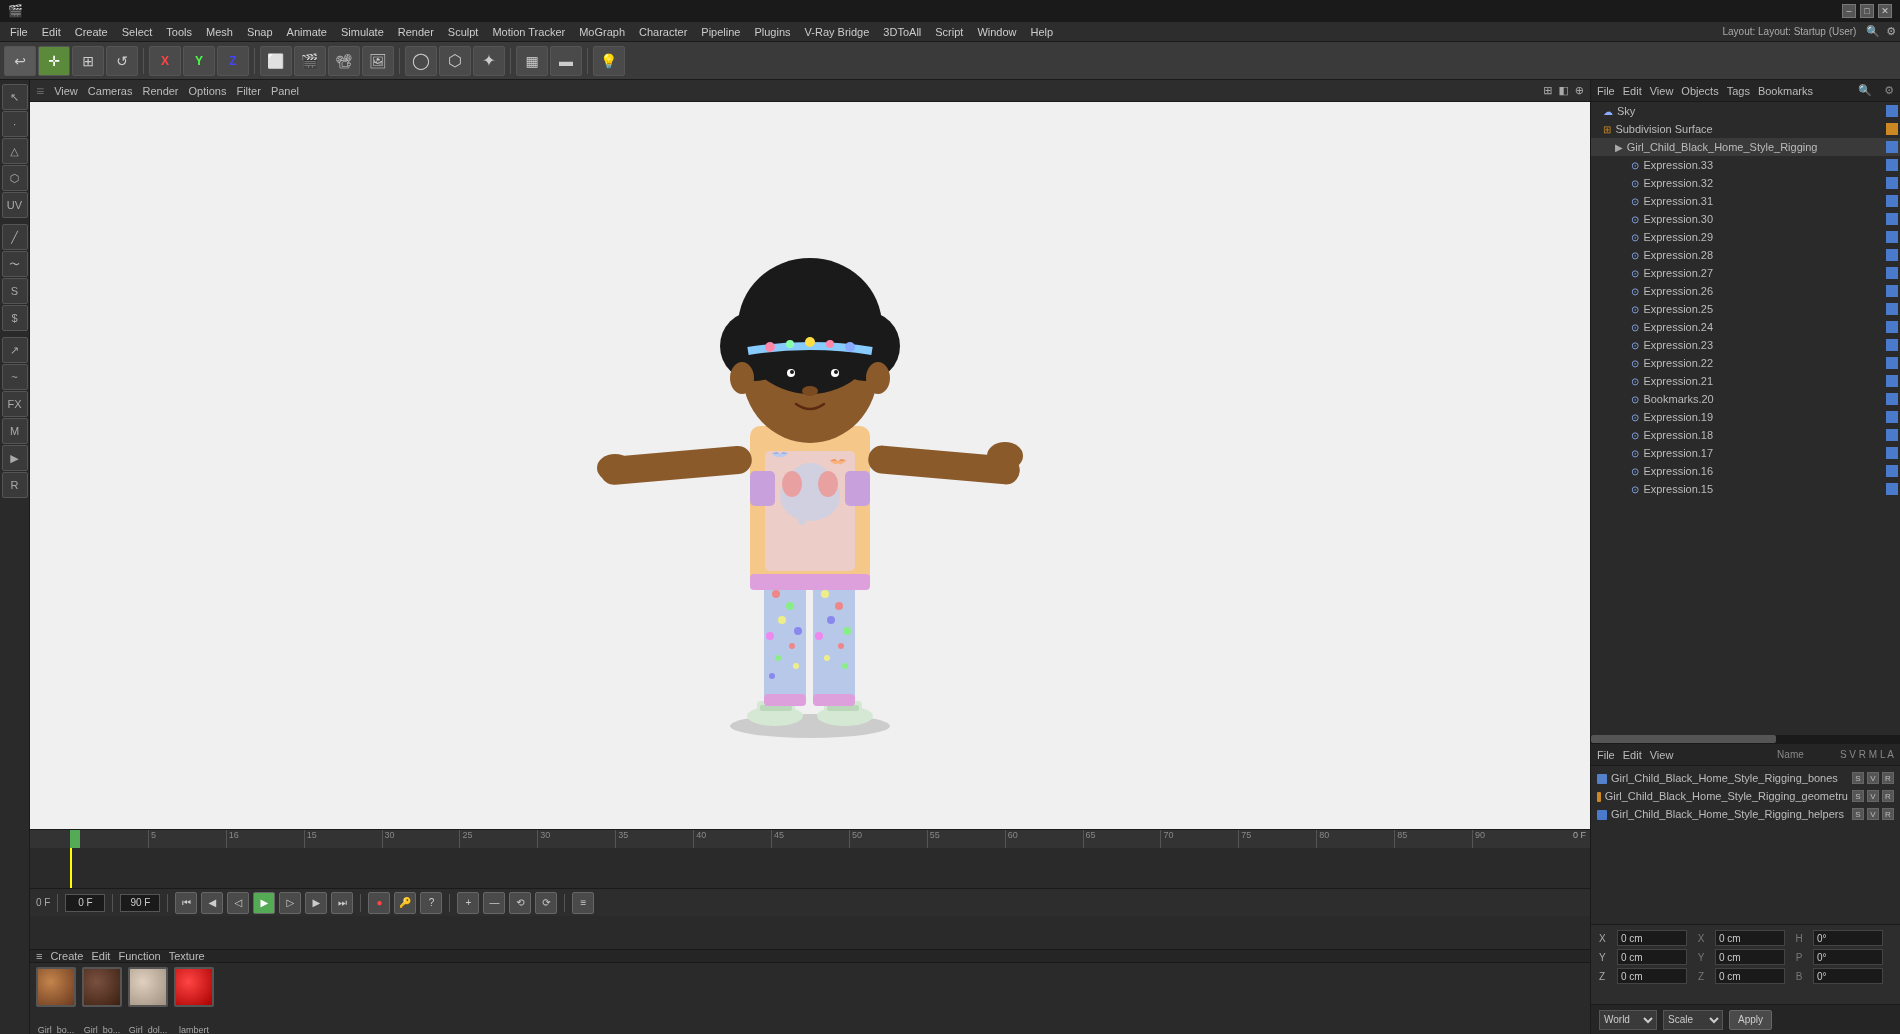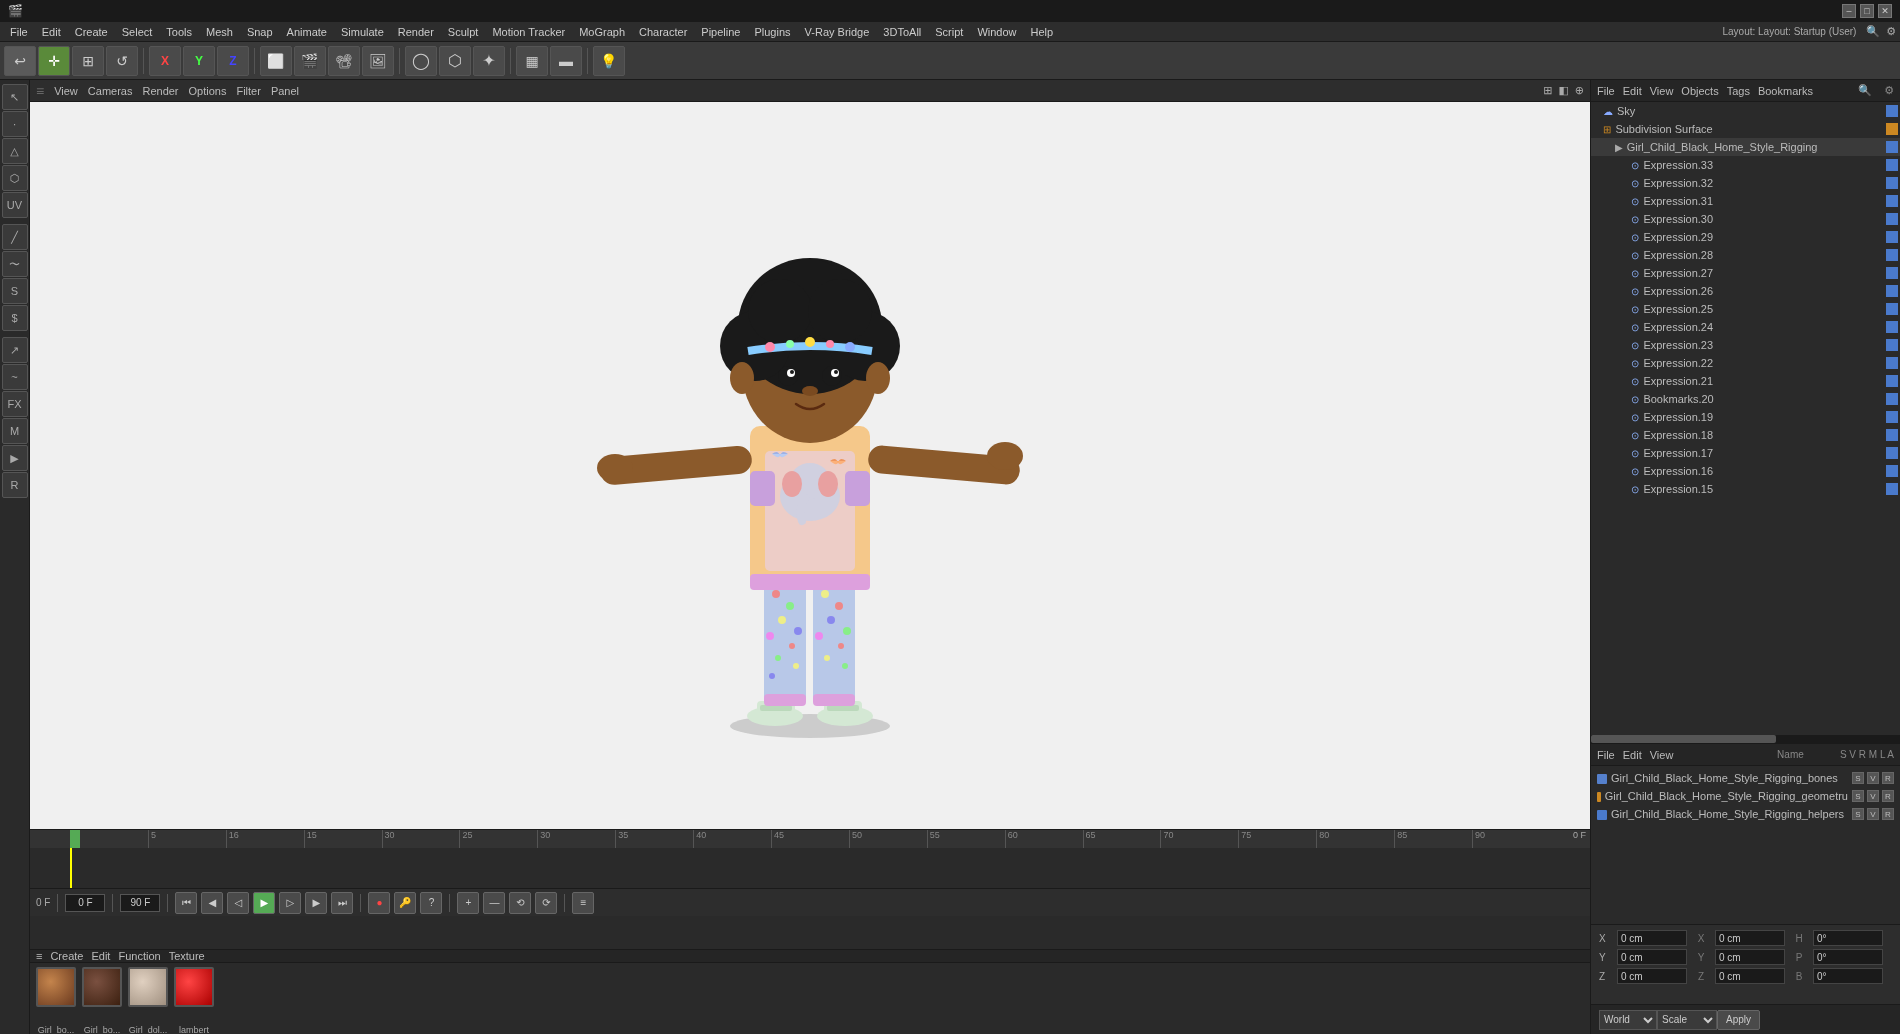--- a/index.html
+++ b/index.html
@@ -282,20 +282,21 @@
     }
     .coord-sep { width: 20px; text-align: center; color: #777; font-size: 10px; }
 
     
     #bottom-controls {
       height: 30px;
       background: #252525;
       display: flex;
       align-items: center;
       padding: 0 8px;
+      gap: 6px;
       border-top: 1px solid #1a1a1a;
     }
     .coord-btn {
       height: 20px;
       padding: 0 8px;
       background: #4a4a4a; border: 1px solid #666;
       color: #ccc; font-size: 10px; cursor: pointer; border-radius: 2px;
     }
     .coord-select {
       height: 20px;

